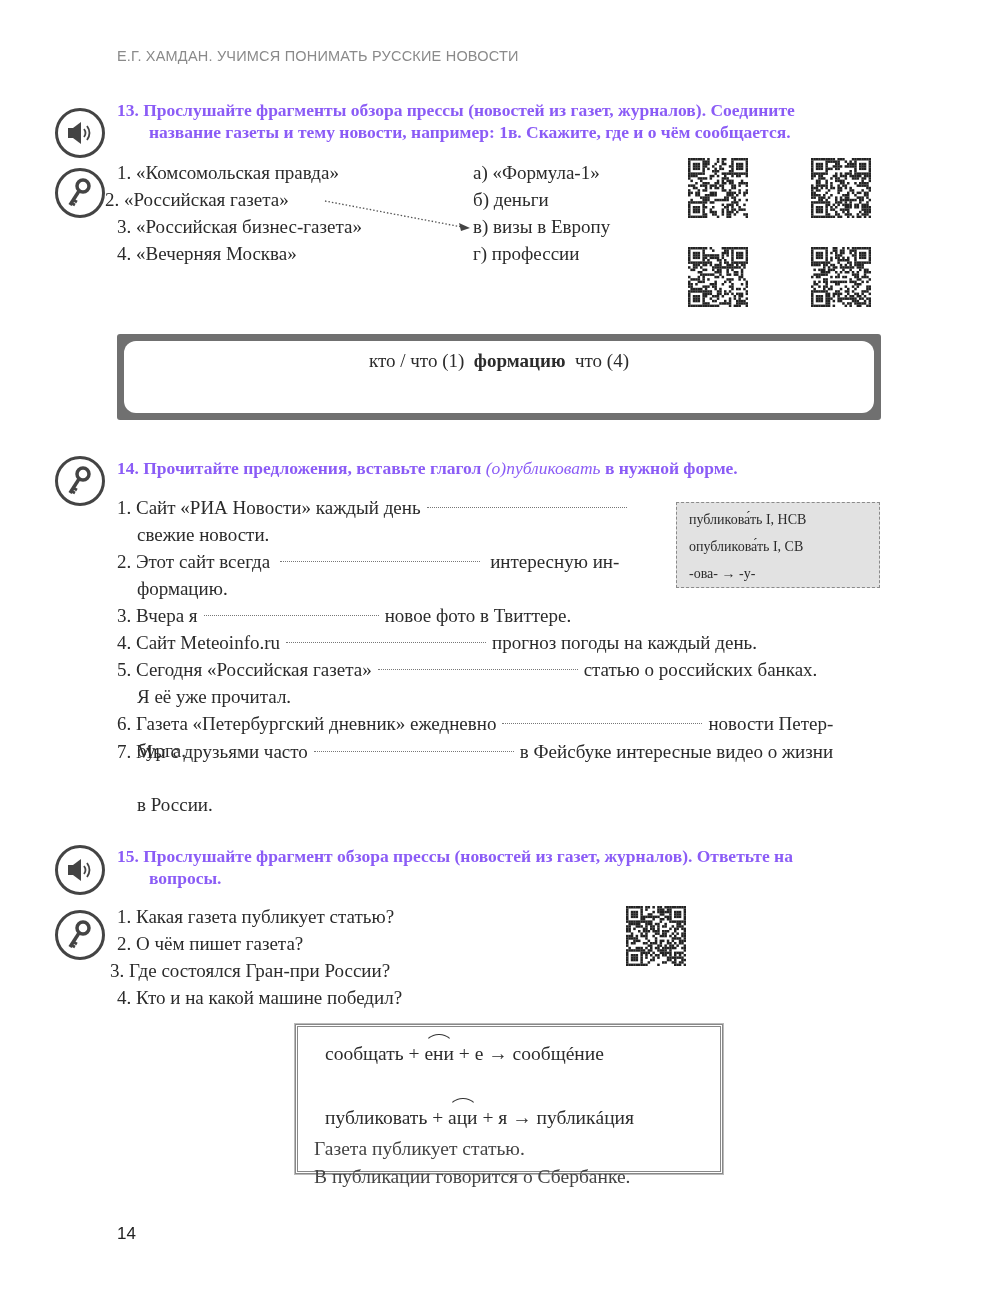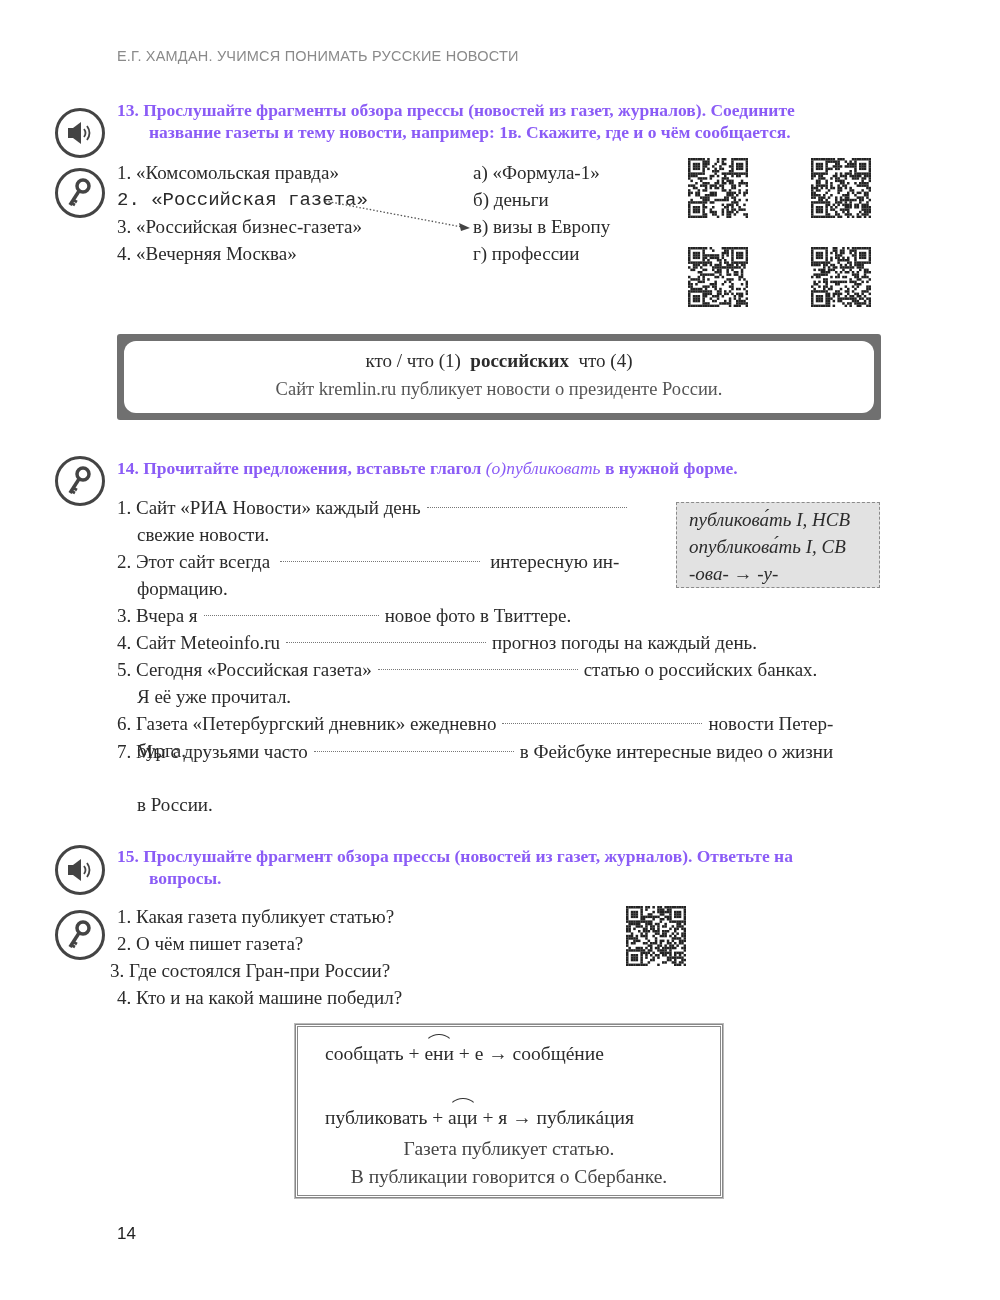--- a/index.html
+++ b/index.html
@@ -16,24 +16,24 @@
   .line { position:absolute; white-space:nowrap; }
   .dots { display:inline-block; border-bottom:1.5px dotted #777; height:0; vertical-align:0.3em; margin:0 6px; }
   .icon-circle { position:absolute; width:50px; height:50px; border:3px solid #444; border-radius:50%; box-sizing:border-box; }
   .icon-circle svg { position:absolute; left:0; top:0; width:44px; height:44px; }
   .qr { position:absolute; width:60px; height:60px; }
   .rule-box { left:117px; top:334px; width:764px; height:86px; background:#707070; border-radius:3px; }
   .rule-box-inner { position:absolute; left:7px; top:7px; right:7px; bottom:7px; background:#fff; border-radius:12px; text-align:center; }
   .rule-line1 { font-family:"Liberation Serif", serif; font-size:19px; margin-top:9px; color:#2b2b2b; }
   .rule-line2 { font-family:"Liberation Serif", serif; font-size:18.5px; margin-top:7px; color:#555; }
   .verb-box { left:676px; top:502px; width:204px; height:86px; background:#e2e2e2; border:1.5px dashed #8a8a8a; box-sizing:border-box; padding:3px 0 0 12px; }
-  .verb-box div { font-family:"Liberation Serif", serif; font-size:19px; line-height:27px; color:#2b2b2b;font-style:italic; }
-  .word-box { left:295px; top:1024px; width:428px; height:174px; border:3px double #888; outline:1px solid #bbb; box-sizing:border-box; background:#fff; }
+  .verb-box div { font-family:"Liberation Serif", serif; font-size:14px; line-height:27px; color:#2b2b2b; }
+  .word-box { left:295px; top:1024px; width:428px; height:150px; border:3px double #888; outline:1px solid #bbb; box-sizing:border-box; background:#fff; }
   .word-box .wl { position:absolute; left:27px; font-family:"Liberation Serif", serif; font-size:19.5px; color:#2b2b2b; white-space:nowrap; }
-  .word-box .ctr { position:absolute; left:0; right:0; text-align:center; font-family:"Liberation Serif", serif; font-size:19.5px; color:#444; }
+  .word-box .ctr { position:absolute; left:16px; right:0; text-align:left; font-family:"Liberation Serif", serif; font-size:19.5px; color:#444; }
   .arc { position:relative; display:inline-block; }
   .arc::before { content:""; position:absolute; left:0; right:0; top:-9px; height:12px; border-top:1.5px solid #333;
                  border-left:1.5px solid #333; border-right:1.5px solid #333; border-radius:50% 50% 0 0 / 100% 100% 0 0;
                  border-left-color:transparent; border-right-color:transparent; }
   .page-num { left:117px; top:1224px; font-family:"Liberation Sans", sans-serif; font-size:17px; color:#222; }
 </style>
 </head>
 <body>
 
 <div class="abs running-head">Е.Г. ХАМДАН. УЧИМСЯ ПОНИМАТЬ РУССКИЕ НОВОСТИ</div>
@@ -54,21 +54,21 @@
     </svg>
 </div>
 
 <div class="abs task-title" style="left:117px;top:99px;width:780px;">
   <span>13. Прослушайте фрагменты обзора прессы (новостей из газет, журналов). Соедините</span>
   <span class="cont">название газеты и тему новости, например: 1в. Скажите, где и о чём сообщается.</span>
 </div>
 
 <div class="body-text">
   <div class="line" style="left:117px;top:162px;">1. «Комсомольская правда»</div>
-  <div class="line" style="left:117px;top:189px;font-family:Liberation Mono, monospace;">2. «Российская газета»</div>
+  <div class="line" style="left:105px;top:189px;">2. «Российская газета»</div>
   <div class="line" style="left:117px;top:216px;">3. «Российская бизнес-газета»</div>
   <div class="line" style="left:117px;top:243px;">4. «Вечерняя Москва»</div>
 </div>
 <div class="body-text">
   <div class="line" style="left:473px;top:162px;">а) «Формула-1»</div>
   <div class="line" style="left:473px;top:189px;">б) деньги</div>
   <div class="line" style="left:473px;top:216px;">в) визы в Европу</div>
   <div class="line" style="left:473px;top:243px;">г) профессии</div>
 </div>
 <svg class="abs" style="left:320px;top:195px;" width="155" height="40">
@@ -1378,24 +1378,23 @@
     <rect x="45.6" y="57.599999999999994" width="2.5" height="2.5" fill="#222"></rect>
     <rect x="48" y="57.599999999999994" width="2.5" height="2.5" fill="#222"></rect>
     <rect x="55.199999999999996" y="57.599999999999994" width="2.5" height="2.5" fill="#222"></rect>
     <rect x="57.599999999999994" y="57.599999999999994" width="2.5" height="2.5" fill="#222"></rect>
   </svg>
 
 <div class="abs rule-box">
   <div class="rule-box-inner">
     <div class="rule-line1">
       <span>кто / что (1)</span>&nbsp;
-      <b>российских</b>&nbsp;
+      <b>формацию</b>&nbsp;
       <span>что (4)</span>
     </div>
-    <div class="rule-line2">Сайт kremlin.ru публикует новости о президенте России.</div>
   </div>
 </div>
 
 <div class="icon-circle" style="left:55px;top:456px;">
   <svg viewBox="0 0 44 44">
       <circle cx="25" cy="15" r="6" stroke="#444" stroke-width="3.5" fill="none"></circle>
       <path d="M21 20 L12 34" stroke="#444" stroke-width="3.5"></path>
       <path d="M15 29 L19 31 M13 32 L17 34" stroke="#444" stroke-width="3"></path>
     </svg>
 </div>

